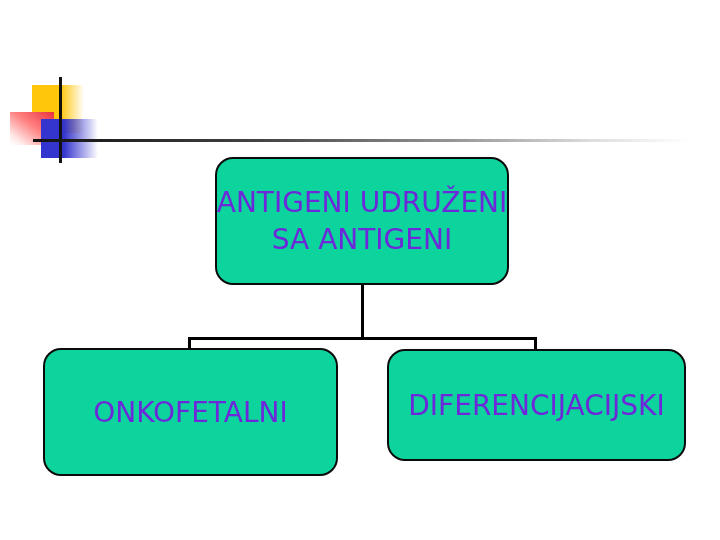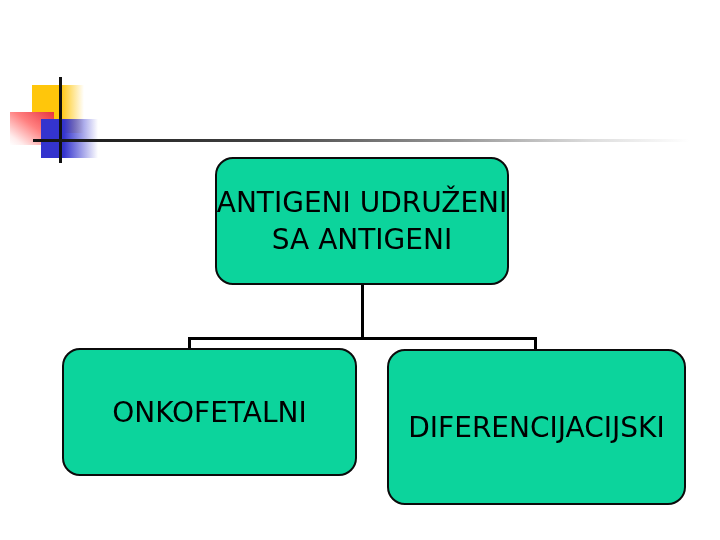--- a/index.html
+++ b/index.html
@@ -43,30 +43,30 @@
   .node {
     position: absolute;
     background: #0cd49c;
     border: 2px solid #0b0b0b;
     border-radius: 18px;
     box-sizing: border-box;
     display: flex;
     flex-direction: column;
     align-items: center;
     justify-content: center;
-    color: #000000;
+    color: #6d28d9;
     font-size: 28px;
     line-height: 37px;
     text-align: center;
     white-space: nowrap;
     overflow: visible;
   }
   .node-root  { left: 215px; top: 157px; width: 294px; height: 128px; }
-  .node-left  { left: 43px;  top: 348px; width: 295px; height: 128px; margin-left: 19px; }
-  .node-right { left: 387px; top: 349px; width: 299px; height: 156px; }
+  .node-left  { left: 43px;  top: 348px; width: 295px; height: 128px; }
+  .node-right { left: 387px; top: 349px; width: 299px; height: 112px; }
 
   
   .conn { position: absolute; background: #000000; }
   .conn-root-v  { left: 361px; top: 285px; width: 3px;   height: 53px; }
   .conn-h       { left: 188px; top: 337px; width: 349px; height: 3px;  }
   .conn-left-v  { left: 188px; top: 337px; width: 3px;   height: 12px; }
   .conn-right-v { left: 534px; top: 337px; width: 3px;   height: 13px; }
 </style>
 </head>
 <body>

